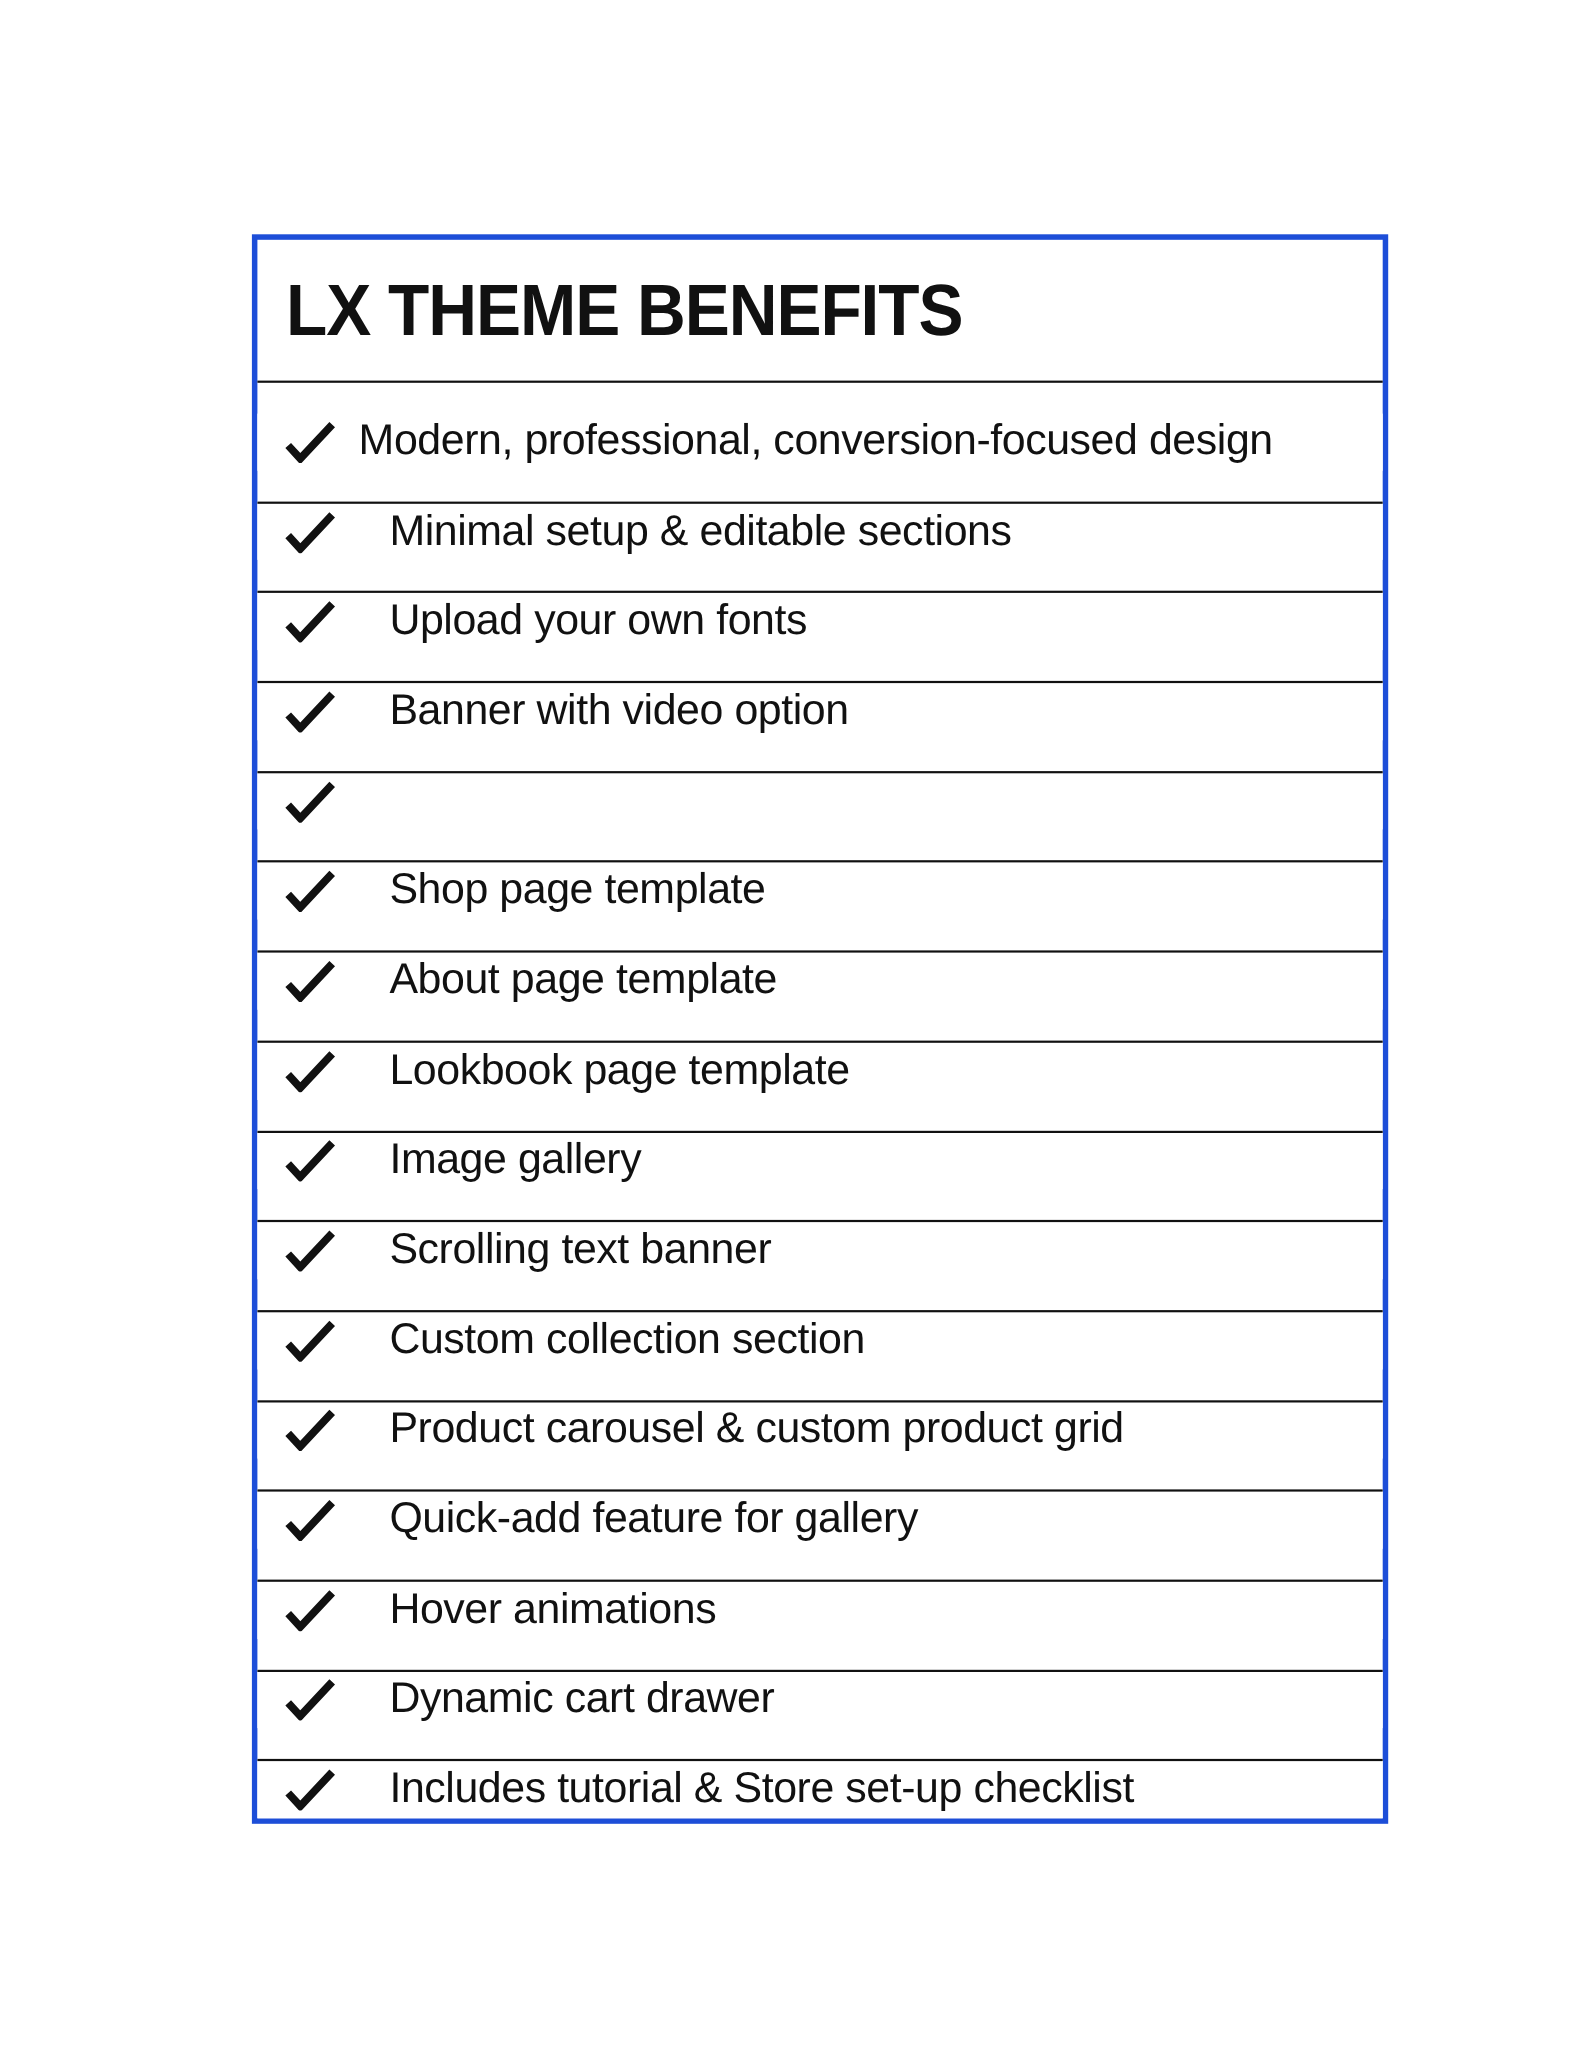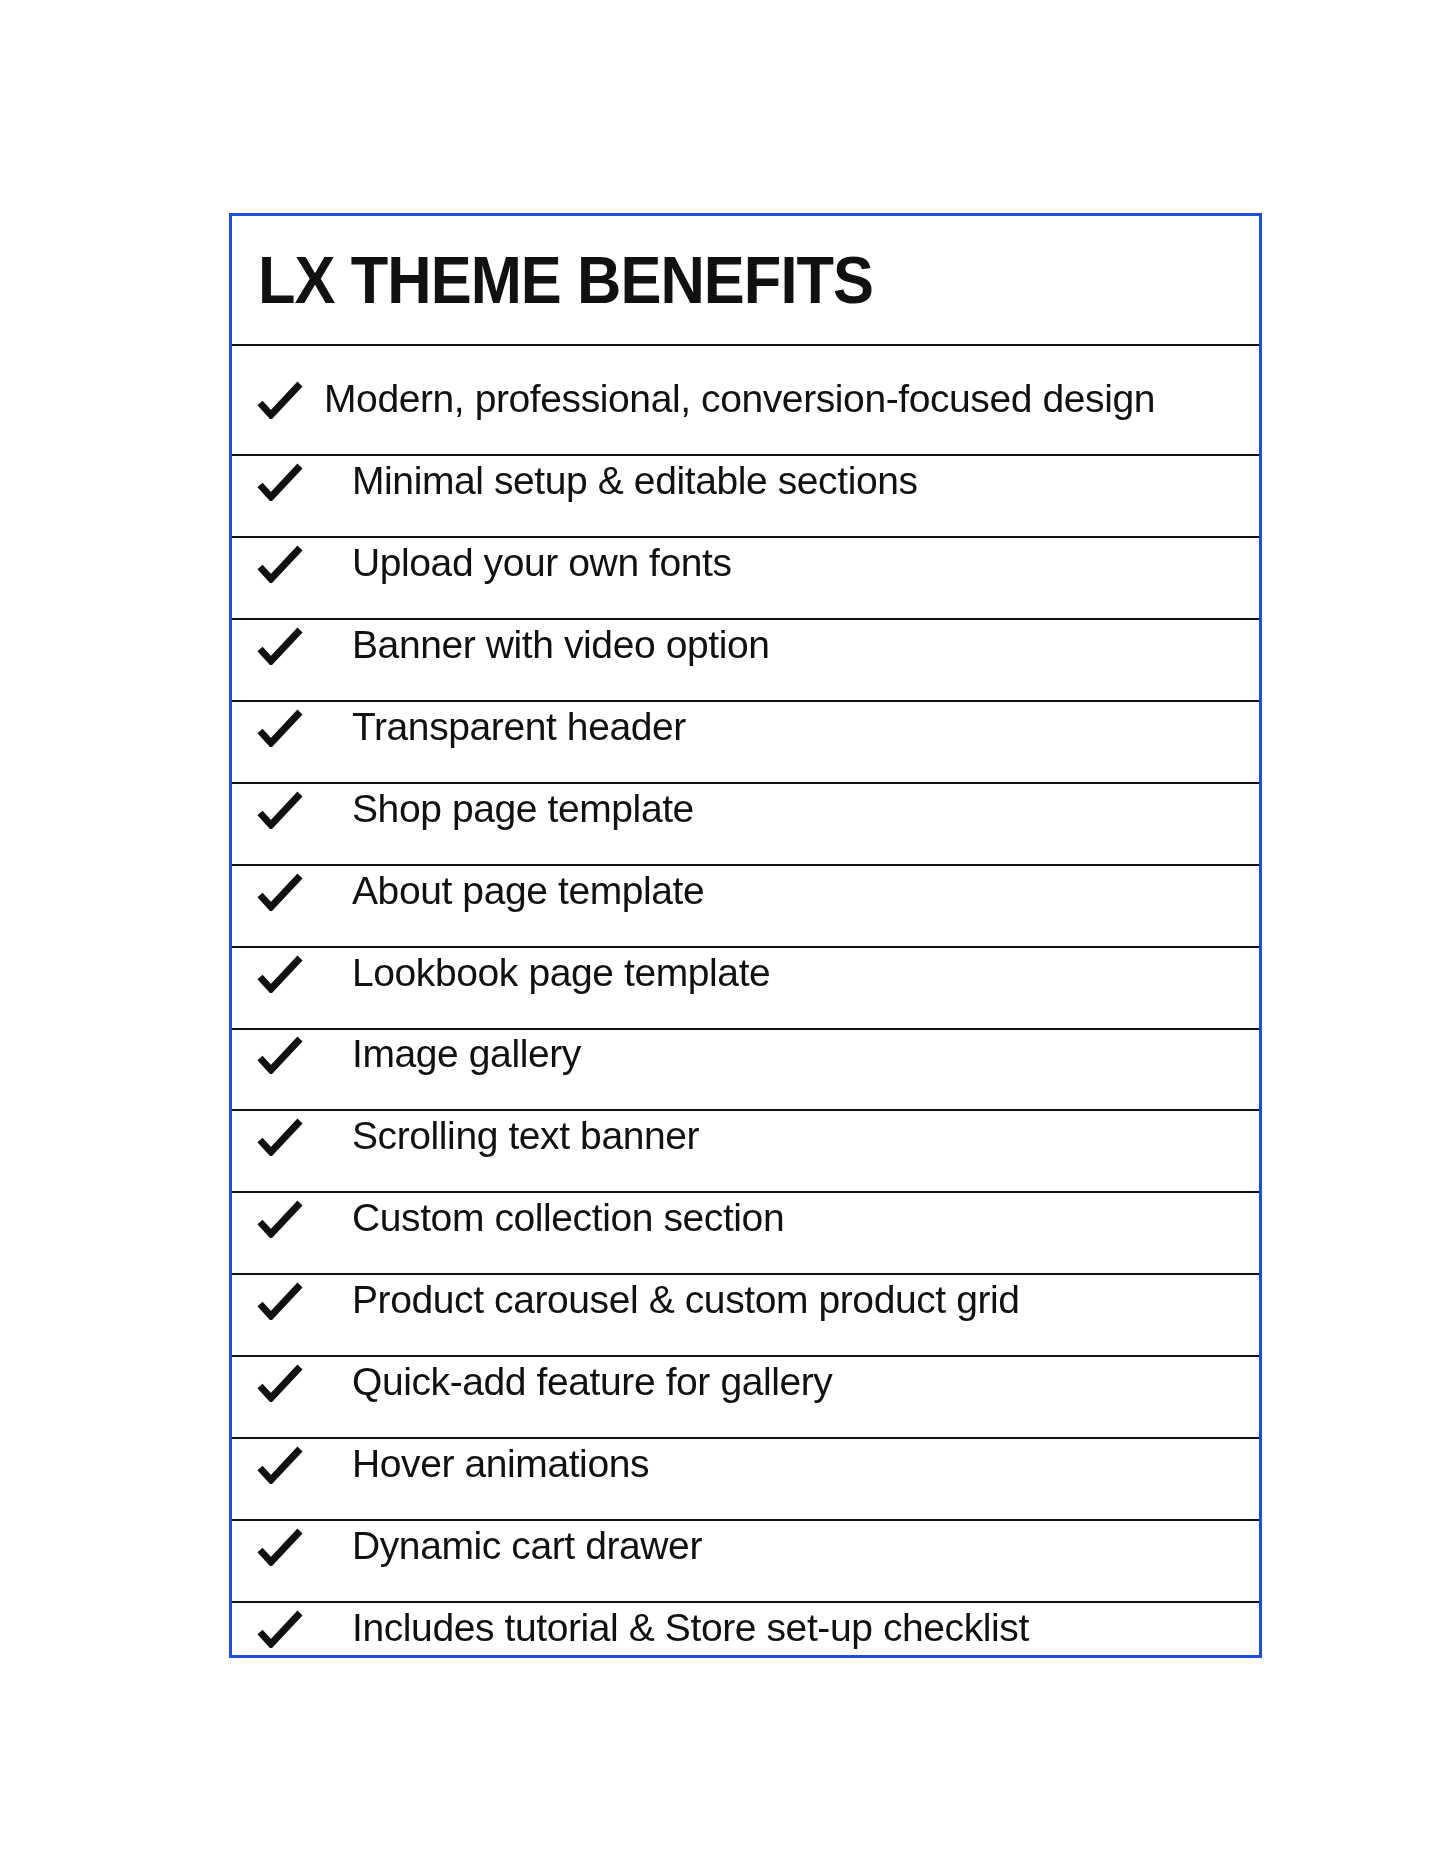--- a/index.html
+++ b/index.html
@@ -9,21 +9,21 @@
     background: #ffffff;
     font-family: "Liberation Sans", sans-serif;
     overflow: hidden;
   }
   .benefits-table {
     position: absolute;
     left: 229px;
     top: 213px;
     width: 1033px;
     height: 1445px;
-    border: 3px solid #1d4ed8;
+    border: 5px solid #1d4ed8;
     background: #ffffff;
     display: flex;
     flex-direction: column;
   }
   .title-row {
     height: 130px;
     flex: 0 0 130px;
     display: flex;
     align-items: center;
     padding-left: 26px;
@@ -101,21 +101,20 @@
       <div class="benefit-row">
     <svg class="check-icon" viewBox="0 0 48 38" aria-hidden="true">
       <polyline points="4,22 15,34 44,3" fill="none" stroke="#111111" stroke-width="7" stroke-linecap="butt" stroke-linejoin="miter"></polyline>
     </svg>
     <span class="benefit-label">Banner with video option</span>
   </div>
       <div class="benefit-row">
     <svg class="check-icon" viewBox="0 0 48 38" aria-hidden="true">
       <polyline points="4,22 15,34 44,3" fill="none" stroke="#111111" stroke-width="7" stroke-linecap="butt" stroke-linejoin="miter"></polyline>
     </svg>
-    <span class="benefit-label">Transparent header</span>
   </div>
       <div class="benefit-row">
     <svg class="check-icon" viewBox="0 0 48 38" aria-hidden="true">
       <polyline points="4,22 15,34 44,3" fill="none" stroke="#111111" stroke-width="7" stroke-linecap="butt" stroke-linejoin="miter"></polyline>
     </svg>
     <span class="benefit-label">Shop page template</span>
   </div>
       <div class="benefit-row">
     <svg class="check-icon" viewBox="0 0 48 38" aria-hidden="true">
       <polyline points="4,22 15,34 44,3" fill="none" stroke="#111111" stroke-width="7" stroke-linecap="butt" stroke-linejoin="miter"></polyline>

